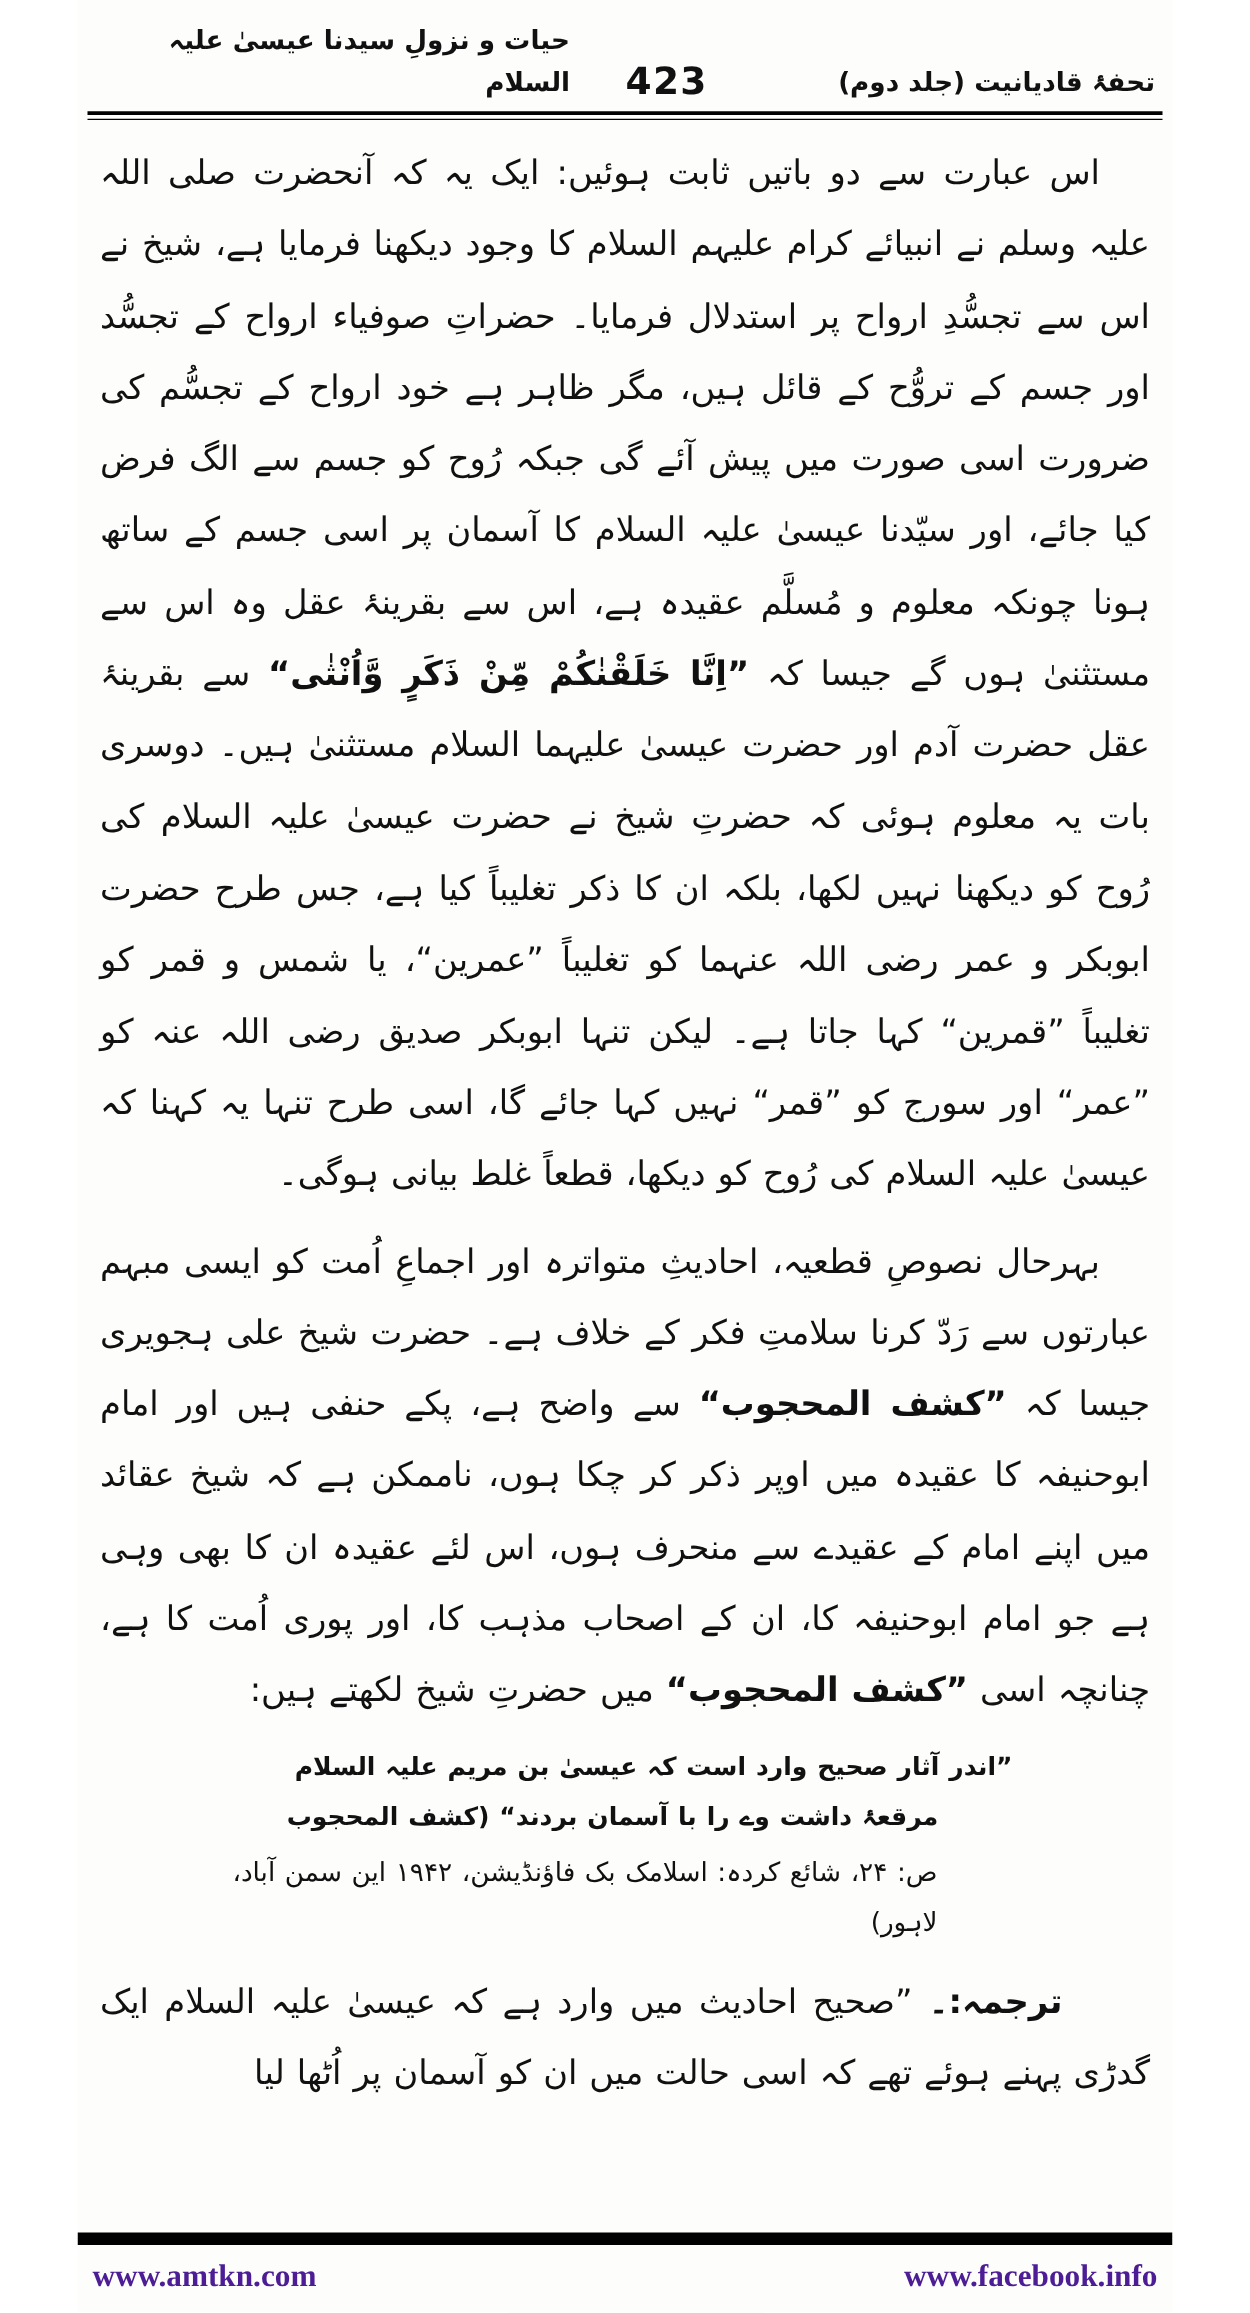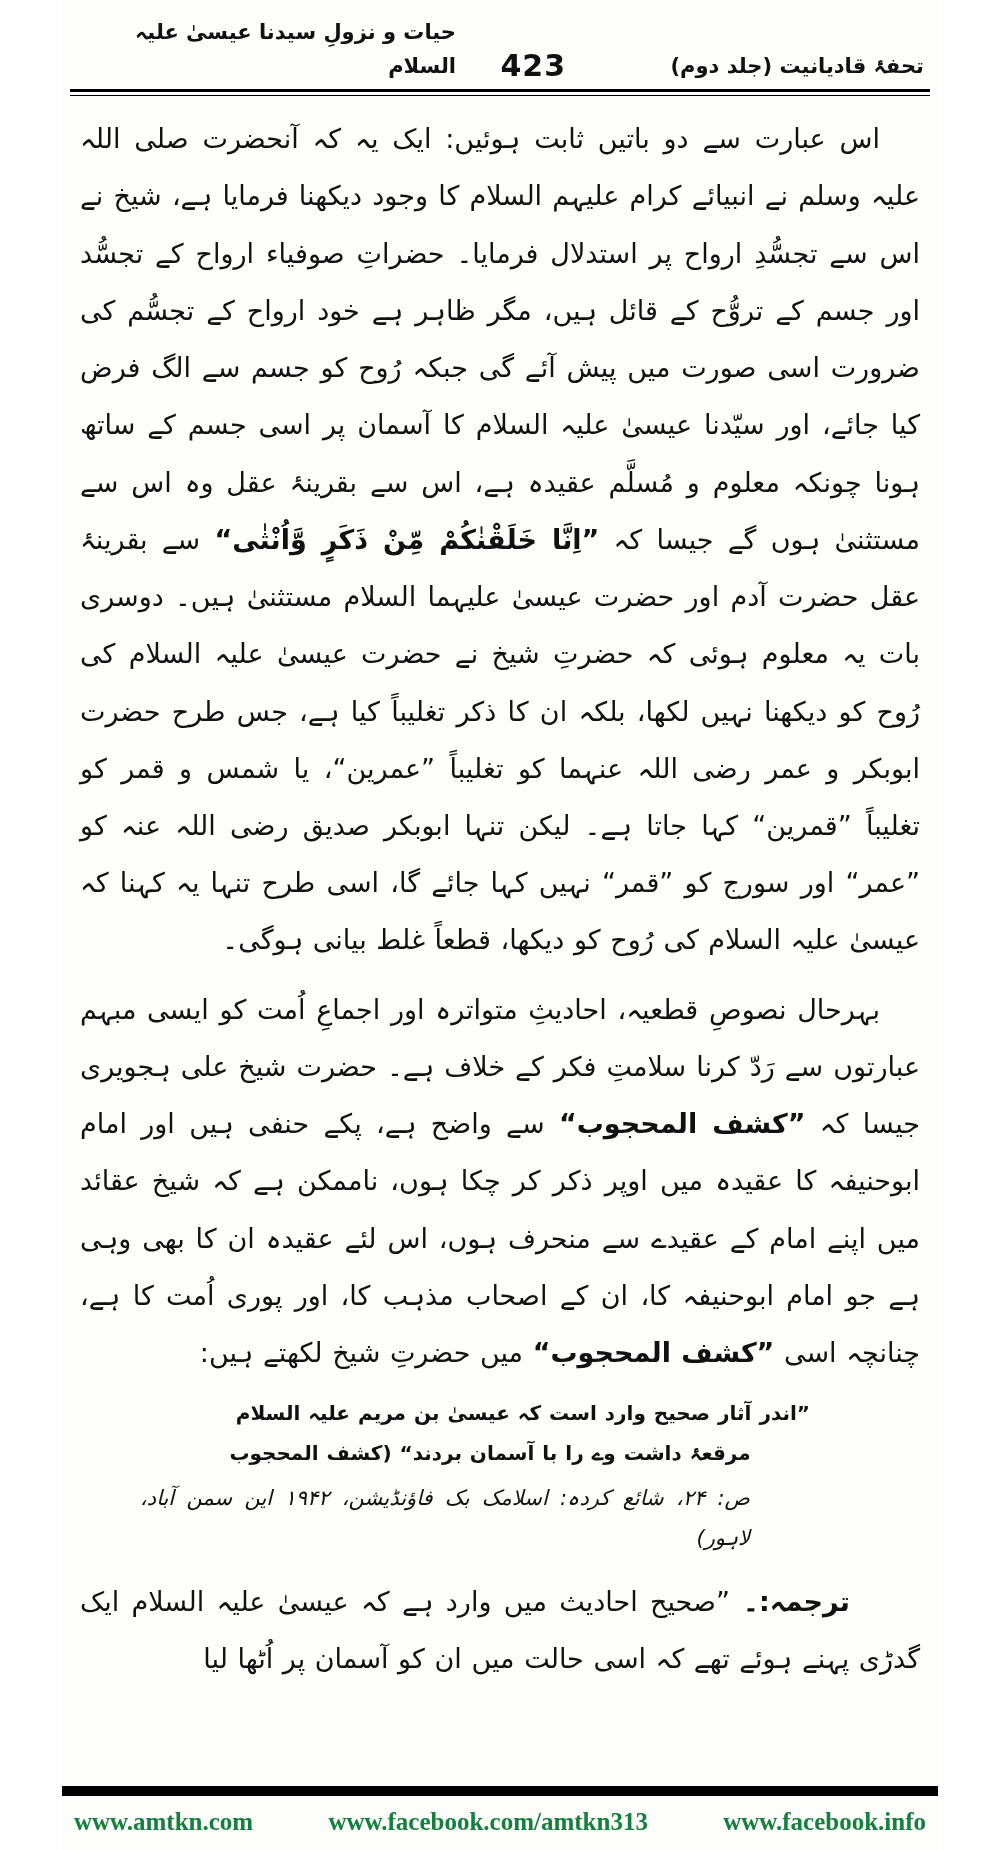--- a/index.html
+++ b/index.html
@@ -74,21 +74,21 @@
     line-height: 2.0;
     margin: 10px 110px 6px 90px;
   }
   .ql1 { text-align: right; }
   .ql2 { text-align: center; }
 
   .ref {
     font-size: 21px;
     line-height: 1.9;
     margin: 4px 170px 14px 60px;
-    font-style: italic;
+    text-align: right;
   }
 
   .trans { text-indent: 70px; }
 
   
   .ftr {
     margin-top: auto;
   }
   .bar {
     height: 10px;
@@ -96,21 +96,21 @@
     width: 100%;
   }
   .links {
     display: flex;
     justify-content: space-between;
     align-items: center;
     padding: 12px 12px 14px 12px;
     font-family: "Liberation Serif", serif;
     font-size: 25px;
     font-weight: bold;
-    color: #15803d;
+    color: #4c1d95;
     direction: ltr;
   }
   .link { cursor: pointer; }
 </style>
 </head>
 <body>
 
 <div class="page">
 
   <header class="hdr">
@@ -135,18 +135,17 @@
     <div class="ref">ص: ۲۴، شائع کردہ: اسلامک بک فاؤنڈیشن، ۱۹۴۲ این سمن آباد، لاہور)</div>
 
     <p class="para trans"><span class="bold">ترجمہ:۔ </span><span>”صحیح احادیث میں وارد ہے کہ عیسیٰ علیہ السلام ایک گدڑی پہنے ہوئے تھے کہ اسی حالت میں ان کو آسمان پر اُٹھا لیا</span></p>
 
   </main>
 
   <footer class="ftr">
     <div class="bar"></div>
     <div class="links">
       <span class="link">www.amtkn.com</span>
-      <span class="link">www.facebook.com/amtkn313</span>
       <span class="link">www.facebook.info</span>
     </div>
   </footer>
 
 </div>
 
 </body></html>

